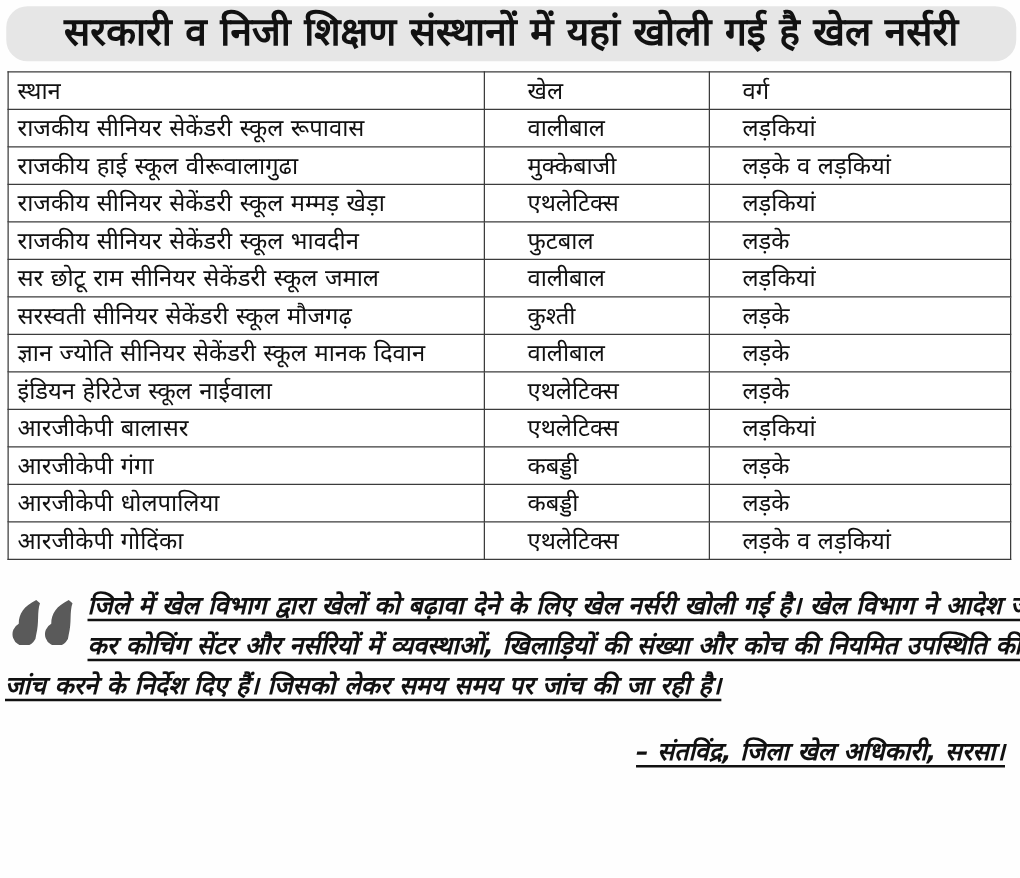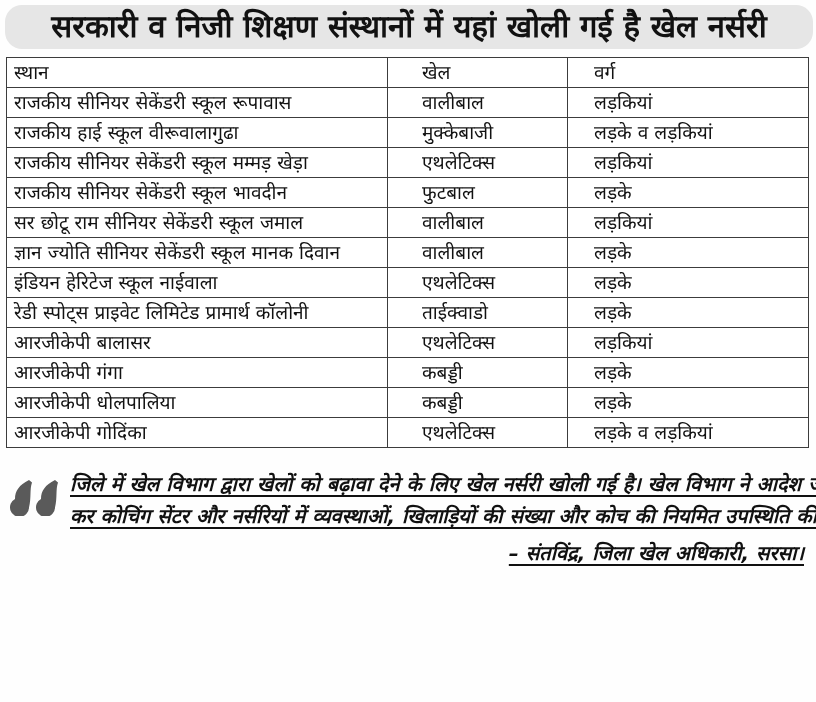--- a/index.html
+++ b/index.html
@@ -58,21 +58,21 @@
     font-size: 20px;
     font-weight: bold;
     font-style: italic;
     line-height: 32px;
     text-decoration: underline;
     text-underline-offset: 4px;
     white-space: nowrap;
   }
   .q-indent { margin-left: 66px; }
   .q-attr {
-    margin-top: 7px;
+    margin-top: 23px;
     padding-right: 6px;
     text-align: right;
     font-size: 20px;
     font-weight: bold;
     font-style: italic;
     text-decoration: underline;
     text-underline-offset: 4px;
   }
 </style>
 </head>
@@ -113,32 +113,32 @@
           <td class="col-place">राजकीय सीनियर सेकेंडरी स्कूल भावदीन</td>
           <td class="col-sport">फुटबाल</td>
           <td class="col-group">लड़के</td>
         </tr>
         <tr>
           <td class="col-place">सर छोटू राम सीनियर सेकेंडरी स्कूल जमाल</td>
           <td class="col-sport">वालीबाल</td>
           <td class="col-group">लड़कियां</td>
         </tr>
         <tr>
+          <td class="col-place">सरस्वती सीनियर सेकेंडरी स्कूल मौजगढ़</td>
+          <td class="col-sport">कुश्ती</td>
+          <td class="col-group">लड़के</td>
+        </tr>
+        <tr>
           <td class="col-place">ज्ञान ज्योति सीनियर सेकेंडरी स्कूल मानक दिवान</td>
           <td class="col-sport">वालीबाल</td>
           <td class="col-group">लड़के</td>
         </tr>
         <tr>
           <td class="col-place">इंडियन हेरिटेज स्कूल नाईवाला</td>
           <td class="col-sport">एथलेटिक्स</td>
-          <td class="col-group">लड़के</td>
-        </tr>
-        <tr>
-          <td class="col-place">रेडी स्पोट्स प्राइवेट लिमिटेड प्रामार्थ कॉलोनी</td>
-          <td class="col-sport">ताईक्वाडो</td>
           <td class="col-group">लड़के</td>
         </tr>
         <tr>
           <td class="col-place">आरजीकेपी बालासर</td>
           <td class="col-sport">एथलेटिक्स</td>
           <td class="col-group">लड़कियां</td>
         </tr>
         <tr>
           <td class="col-place">आरजीकेपी गंगा</td>
           <td class="col-sport">कबड्डी</td>
@@ -159,16 +159,17 @@
 
   <div class="quote-block">
     <svg class="qmark" viewBox="0 0 56 42" xmlns="http://www.w3.org/2000/svg">
       <g fill="#5a5a5a">
         <path d="M21 6 C11 11, 7 17, 7 25 a9.5 9.5 0 1 0 14 8.5 c2.5-9.5 0.5-18 3-25 Z"></path>
         <path d="M47 6 C37 11, 33 17, 33 25 a9.5 9.5 0 1 0 14 8.5 c2.5-9.5 0.5-18 3-25 Z"></path>
       </g>
     </svg>
     <div class="q-line q-indent">जिले में खेल विभाग द्वारा खेलों को बढ़ावा देने के लिए खेल नर्सरी खोली गई है। खेल विभाग ने आदेश जारी</div>
     <div class="q-line q-indent">कर कोचिंग सेंटर और नर्सरियों में व्यवस्थाओं, खिलाड़ियों की संख्या और कोच की नियमित उपस्थिति की</div>
+    <div class="q-line">जांच करने के निर्देश दिए हैं। जिसको लेकर समय समय पर जांच की जा रही है।</div>
     <div class="q-attr">– संतविंद्र, जिला खेल अधिकारी, सरसा।</div>
   </div>
 
 </div>
 
 </body></html>

